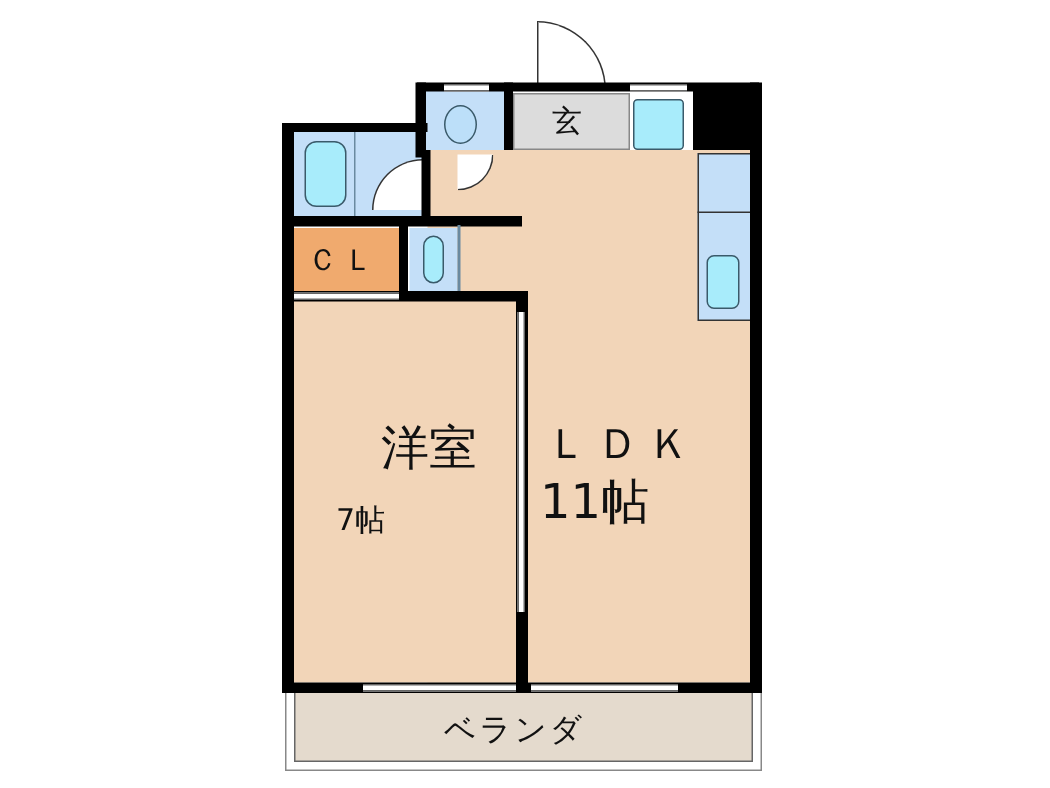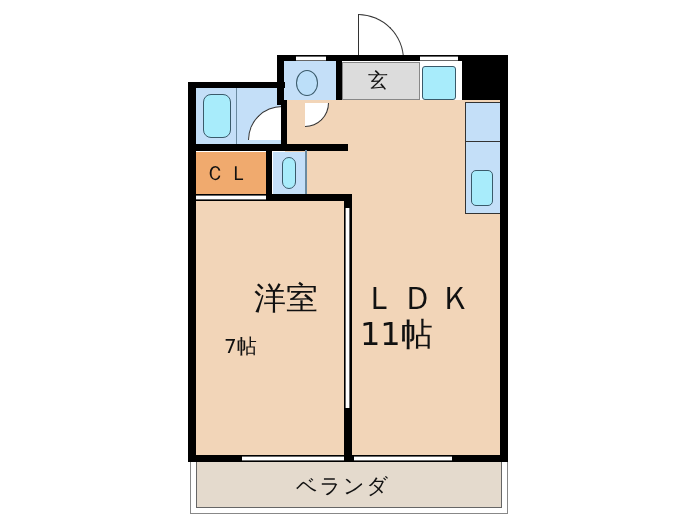--- a/index.html
+++ b/index.html
@@ -70,15 +70,15 @@
 
   <div class="abs window-h" style="left:296px;top:56px;width:30px;height:5px;"></div>
   <div class="abs window-h" style="left:420px;top:56px;width:38px;height:5px;"></div>
   <div class="abs window-h" style="left:196px;top:195px;width:70px;height:5px;"></div>
   <div class="abs window-v" style="left:345px;top:208px;width:5px;height:200px;"></div>
   <div class="abs window-h" style="left:242px;top:456px;width:102px;height:5px;"></div>
   <div class="abs window-h" style="left:354px;top:456px;width:98px;height:5px;"></div>
 
   <div class="abs label" style="left:224px;top:282px;font-size:32px;margin-left:30px;">洋室</div>
   <div class="abs label" style="left:224px;top:336px;font-size:20px;">7帖</div>
-  <div class="abs label" style="left:364px;top:282px;font-size:32px;letter-spacing:6px;">ＬＤＫ</div>
+  <div class="abs label" style="left:364px;top:282px;font-size:28px;letter-spacing:6px;">ＬＤＫ</div>
   <div class="abs label" style="left:360px;top:318px;font-size:32px;">11帖</div>
 </div>
 
 </body></html>

